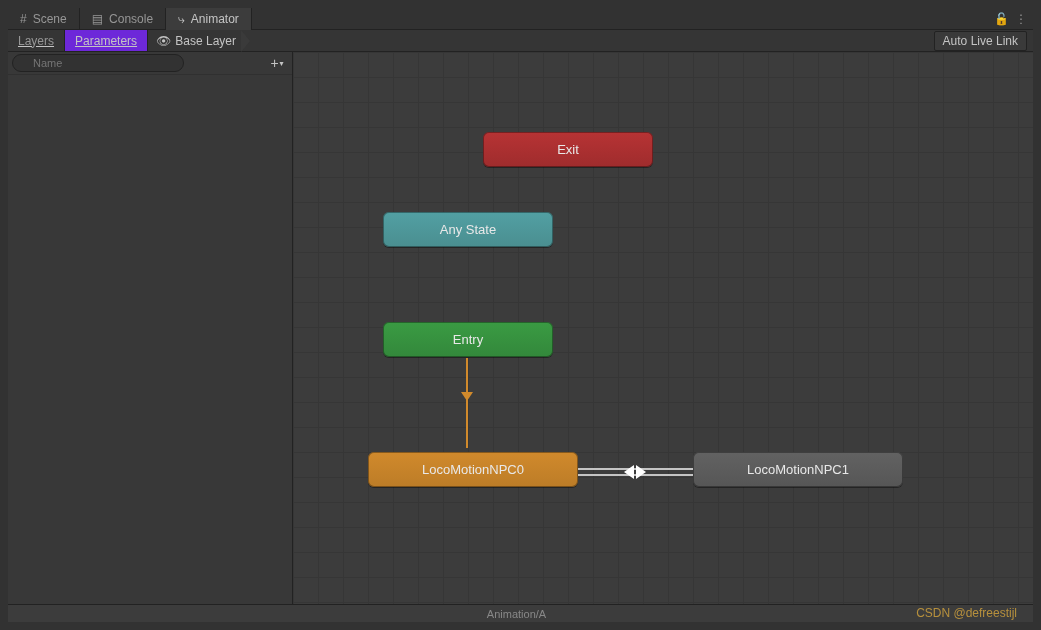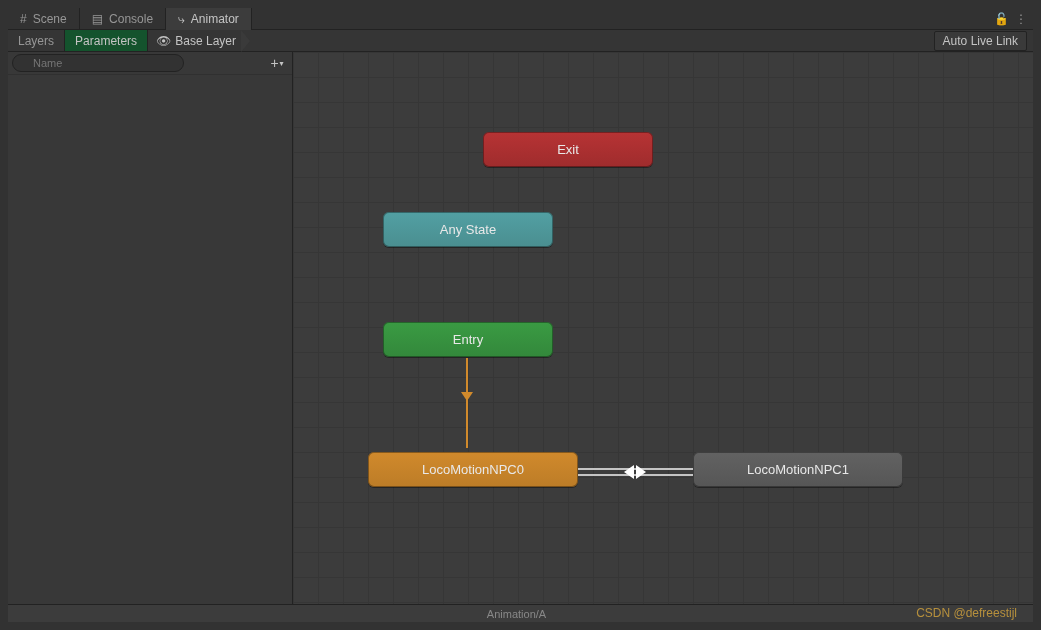--- a/index.html
+++ b/index.html
@@ -8,23 +8,23 @@
     .window { width: 1041px; height: 630px; background: #323232; border: 8px solid #323232; position: relative; }
     
     .tab-strip { height: 22px; background: #323232; border-bottom: 1px solid #222; display: flex; align-items: center; }
     .tab { padding: 4px 12px; height: 22px; color: #969696; display: flex; align-items: center; cursor: pointer; border-right: 1px solid #222; }
     .tab.active { background: #3c3c3c; color: #c4c4c4; }
     .tab-icon { margin-right: 6px; display: inline-block; }
     .tab-spacer { flex: 1; }
     .tab-right-icons { padding-right: 6px; color: #969696; display: flex; gap: 6px; }
     
     .sub-toolbar { height: 22px; background: #353535; border-bottom: 1px solid #222; display: flex; align-items: stretch; }
-    .sub-left { display: flex; }
+    .sub-left { display: flex; text-decoration: underline; }
     .sub-tab { padding: 3px 10px; color: #969696; border-right: 1px solid #222; display: flex; align-items: center; cursor: pointer; }
-    .sub-tab.active { background: #14532d; color: #c4c4c4; }
+    .sub-tab.active { background: #6d28d9; color: #c4c4c4; }
     .sub-mid { flex: 1; display: flex; align-items: center; }
     .breadcrumb { display: flex; align-items: center; height: 100%; }
     .crumb { padding: 0 14px 0 8px; height: 100%; display: flex; align-items: center; position: relative; color: #c4c4c4; }
     .crumb::after { content: ''; position: absolute; right: 0; top: 0; width: 0; height: 0; border-left: 9px solid #3a3a3a; border-top: 11px solid transparent; border-bottom: 11px solid transparent; }
     .eye-icon { margin: 0 4px 0 0; }
     .sub-right { display: flex; align-items: flex-end; padding-right: 6px; }
     .auto-live { padding: 2px 8px; color: #c4c4c4; background: #3a3a3a; border: 1px solid #222; border-radius: 2px; cursor: pointer; }
     
     .main-area { display: flex; height: calc(100% - 44px - 18px); }
     

